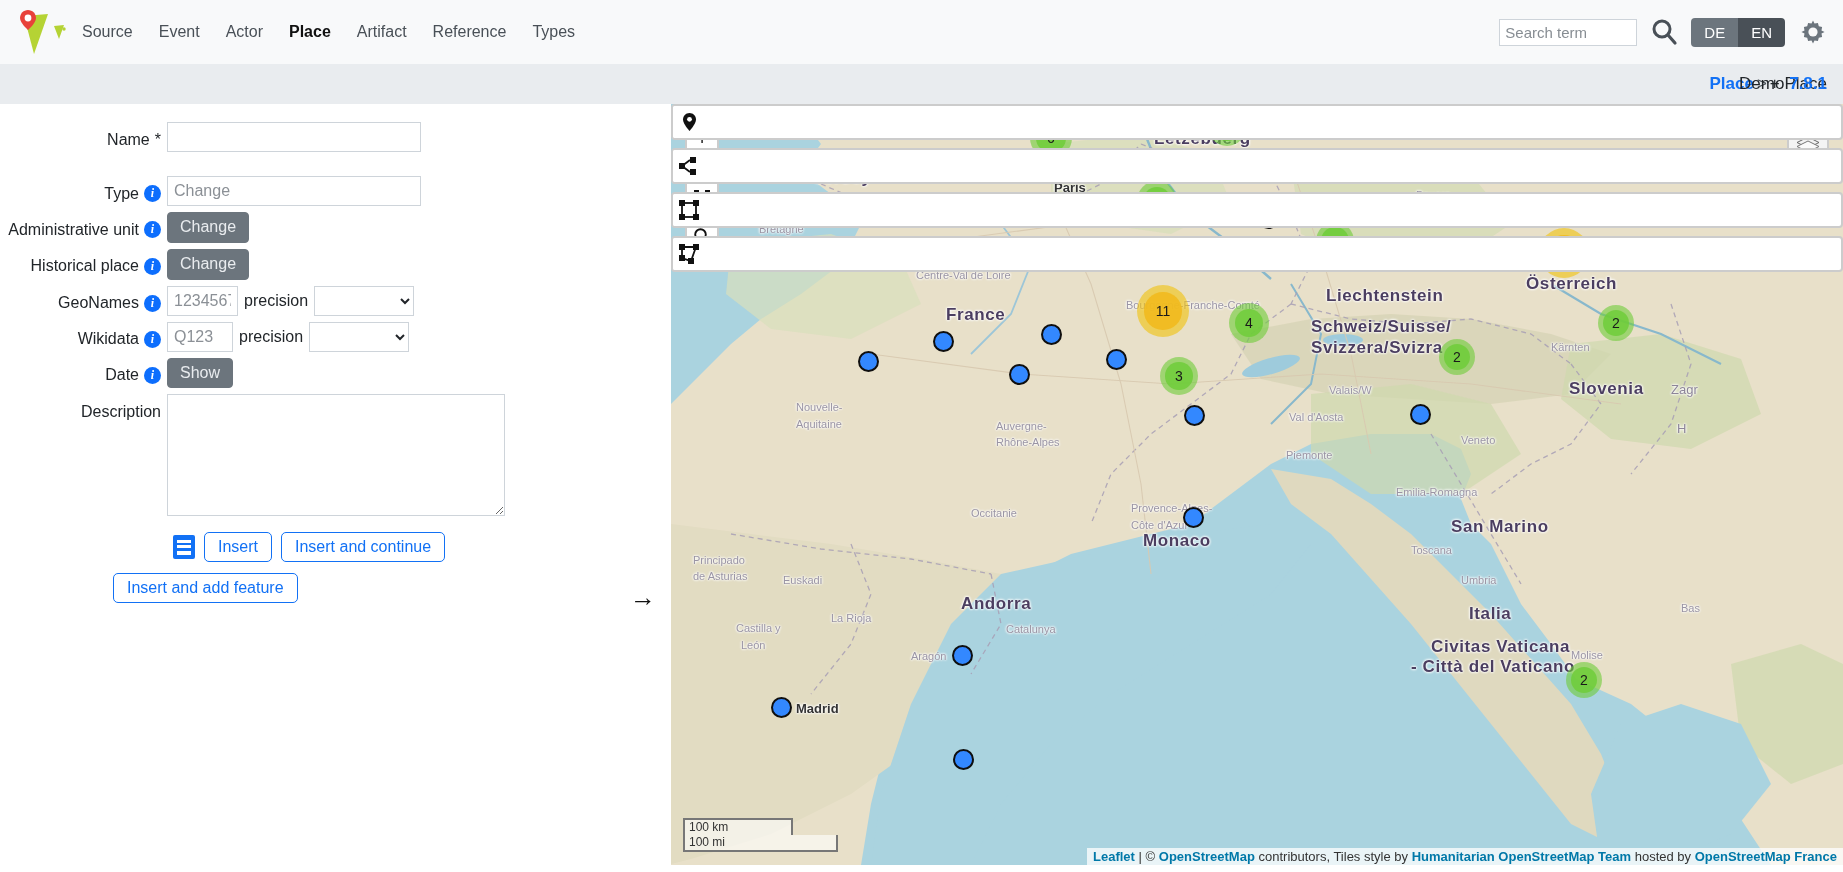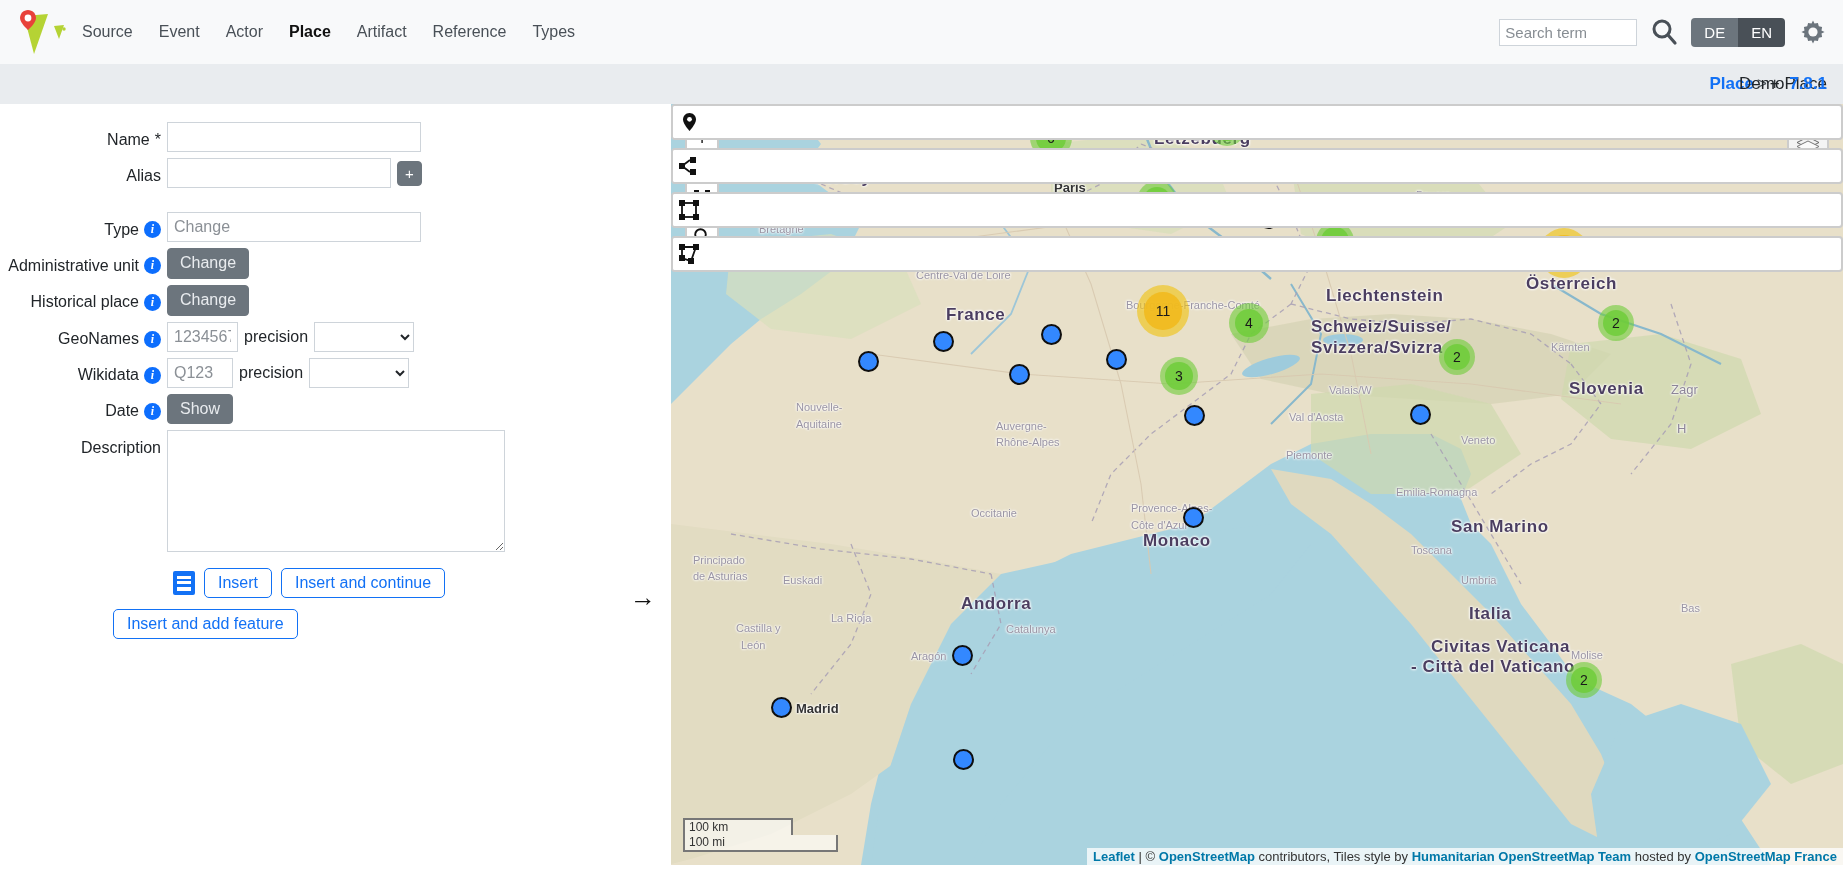--- a/index.html
+++ b/index.html
@@ -405,27 +405,20 @@
     <div class="frow">
       <div class="flabel">
         <span>Name</span>
           <span>*</span>
       </div>
       <div class="fcontrol">
         <input class="txt w-wide" type="text" style="">
       </div>
     </div>
 
-    <div class="frow">
-      <div class="flabel">Alias</div>
-      <div class="fcontrol">
-        <input class="txt w-alias" type="text" style="">
-        <button class="btn-plus">+</button>
-      </div>
-    </div>
 
     <div style="height:18px"></div>
 
     <div class="frow">
       <div class="flabel">
         <span>Type</span>
         <span class="info-i">i</span>
       </div>
       <div class="fcontrol">
         <input class="txt w-wide" type="text" placeholder="Change" style="">

